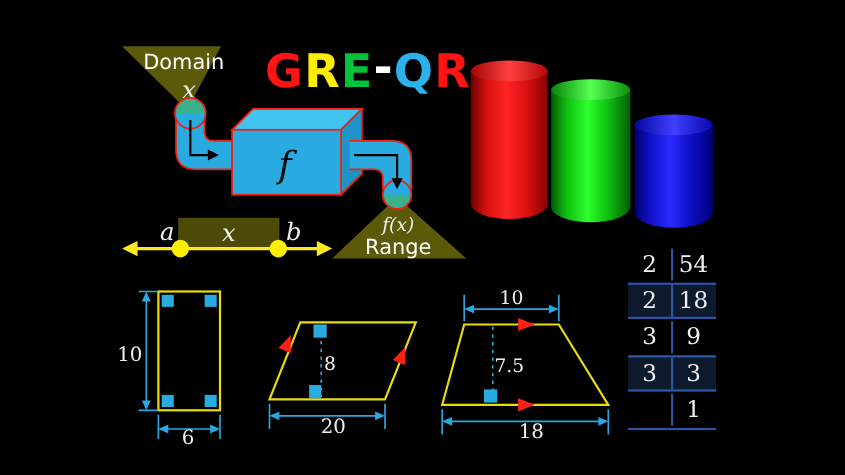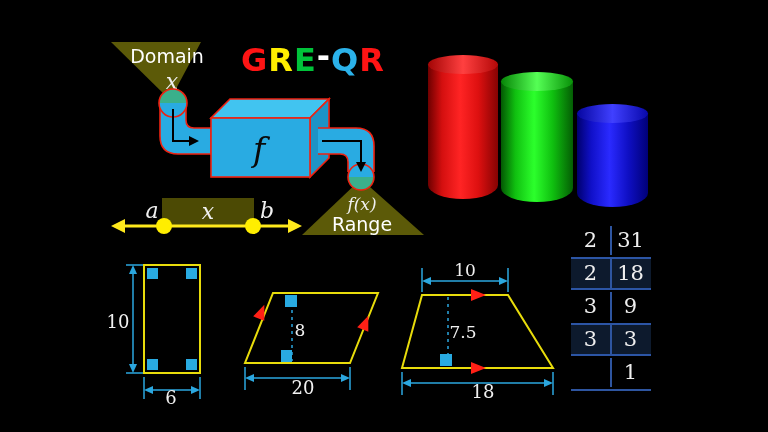--- a/index.html
+++ b/index.html
@@ -1,20 +1,20 @@
 <!DOCTYPE html>
 <html><head>
 <meta charset="utf-8">
 <style>
   html,body{margin:0;padding:0;background:#000;}
   .stage{position:relative;width:768px;height:432px;background:#000;overflow:hidden;
          font-family:"DejaVu Sans",sans-serif;}
   svg{position:absolute;left:0;top:0;}
   
-  .title{position:absolute;left:241px;top:44px;font-size:32px;font-weight:bold;
+  .title{position:absolute;left:241px;top:44px;font-size:42px;font-weight:bold;
          letter-spacing:1px;line-height:1;white-space:nowrap;}
   .tl{display:inline-block;}
   .tl-0{color:#ff1414;}
   .tl-1{color:#ffee00;}
   .tl-2{color:#00c33a;}
   .tl-3{color:#ffffff;transform:translateY(-4px);}
   .tl-4{color:#2bb2ea;}
   .tl-5{color:#ff1414;}
   
   .cyl{position:absolute;}
@@ -184,21 +184,21 @@
       <polygon points="553,383 544,379 544,387" fill="#2ba7df"></polygon>
       <text class="t-serif" x="465" y="276" font-size="17" text-anchor="middle">10</text>
       <text class="t-serif" x="463" y="338" font-size="17" text-anchor="middle">7.5</text>
       <text class="t-serif" x="483" y="398" font-size="18" text-anchor="middle">18</text>
     </g>
   </svg>
 
   <div class="ftable">
     <div class="ft-row">
       <div class="ft-cell ft-div">2</div>
-      <div class="ft-cell ft-quo">31</div>
+      <div class="ft-cell ft-quo">54</div>
     </div>
     <div class="ft-row hl">
       <div class="ft-cell ft-div">2</div>
       <div class="ft-cell ft-quo">18</div>
     </div>
     <div class="ft-row">
       <div class="ft-cell ft-div">3</div>
       <div class="ft-cell ft-quo">9</div>
     </div>
     <div class="ft-row hl">

